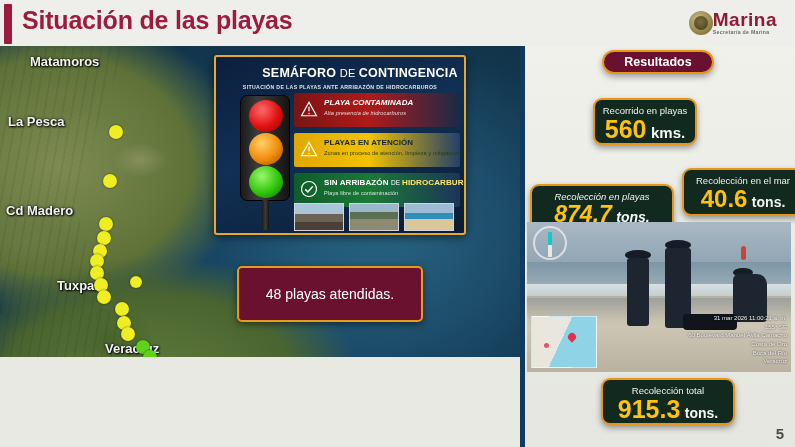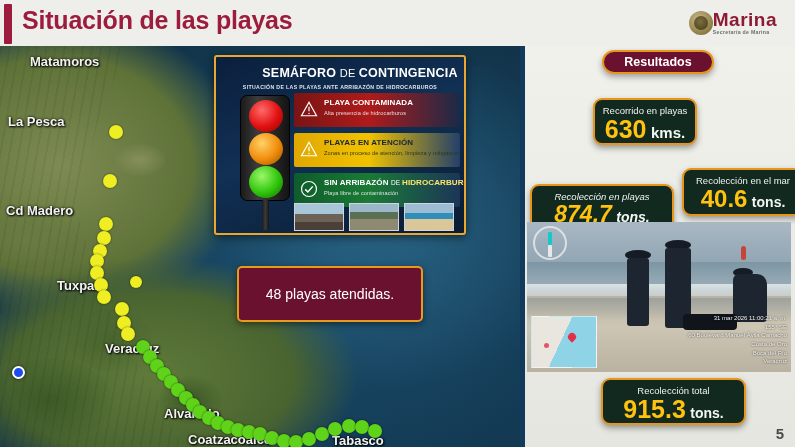--- a/index.html
+++ b/index.html
@@ -38,21 +38,21 @@
   .logo-emblem:after{
     content:""; position:absolute; left:5px; top:5px; width:14px; height:14px;
     border-radius:50%; background: radial-gradient(circle at 45% 40%, #7d6f3c, #433a19);
   }
   .logo-text { line-height: 1; }
   .logo-name { font-size: 19px; font-weight: bold; color: #8d1b34; letter-spacing: .5px; }
   .logo-sub { font-size: 5.2px; font-weight: bold; color: #6d6d6d; letter-spacing: .3px; margin-top:1px;}
 
   
   .map {
-    position: absolute; left: 0; top: 46px; width: 520px; height: 401px;
+    position: absolute; left: 0; top: 46px; width: 520px; height: 311px;
     overflow: hidden;
     background:
       radial-gradient(ellipse 260px 150px at 150px 330px, #5f7a3a 0%, #4a6430 55%, rgba(74,100,48,0) 80%),
       radial-gradient(ellipse 220px 180px at 60px 120px, #7e8b52 0%, #5e7238 60%, rgba(94,114,56,0) 85%),
       radial-gradient(ellipse 420px 300px at 330px 230px, #1d4f6e 0%, #143d58 55%, #123349 90%),
       linear-gradient(135deg,#3f5d2c 0%, #45632f 30%, #1b4a67 55%, #143a55 100%);
   }
   .map-land {
     position: absolute; left: -10px; top: -6px; width: 360px; height: 420px;
     background:
@@ -120,21 +120,21 @@
     content:""; position:absolute; left:21px; top:104px; width:7px; height:30px;
     background: linear-gradient(90deg,#1c1c1c,#3a3a3a,#161616);
   }
   .lamp { position:absolute; left:8px; width:34px; height:32px; border-radius:50%; }
   .lamp.r { top:4px;  background: radial-gradient(circle at 38% 32%, #ff6a6a, #e01010 55%, #8a0404); }
   .lamp.a { top:37px; background: radial-gradient(circle at 38% 32%, #ffd166, #f08b0a 55%, #8d4f02); }
   .lamp.g { top:70px; background: radial-gradient(circle at 38% 32%, #9cf76a, #2fc50a 55%, #0f6b05); }
 
   .bands { position:absolute; left:78px; top:2px; width:166px; }
   .band { height:34px; margin-bottom:6px; border-radius:2px; position:relative; padding-left:30px; }
-  .band.b1 { background: linear-gradient(90deg,#7a1414 0%, #b01a1a 45%, #1a2a47 100%); }
+  .band.b1 { background: linear-gradient(90deg,#7a1414 0%, #b01a1a 45%, #1a2a47 100%); font-style: italic; }
   .band.b2 { background: linear-gradient(90deg,#e0a800 0%, #f2c200 45%, #23406a 100%); }
   .band.b3 { background: linear-gradient(90deg,#0e5c2b 0%, #1a7a35 45%, #1c3559 100%); }
   .band-icon { position:absolute; left:6px; top:7px; width:18px; height:18px; }
   .band-h { font-size:8px; font-weight:bold; padding-top:5px; letter-spacing:.1px; white-space:nowrap;}
   .band-p { font-size:5.6px; padding-top:3px; letter-spacing:.1px; white-space:nowrap;}
   .b1 .band-h { color:#ffffff; } .b1 .band-p { color:#e8d6d6; }
   .b2 .band-h { color:#14243d; } .b2 .band-p { color:#2a3a17; }
   .b3 .band-h { color:#ffffff; } .b3 .band-p { color:#d9e8dd; }
   .b3 .band-h .hl { color:#ffe66b; }
 
@@ -182,21 +182,21 @@
 
   .s-recorrido { left:593px; top:98px; width:104px; height:47px; }
   .s-recorrido .num { font-size:25px; } .s-recorrido .unit { font-size:15px; }
 
   .s-playas { left:530px; top:184px; width:144px; height:48px;font-style:italic; }
   .s-playas .num { font-size:23px; } .s-playas .unit { font-size:14px; }
 
   .s-mar { left:665px; top:168px; width:122px; height:48px;margin-left:17px; }
   .s-mar .num { font-size:24px; } .s-mar .unit { font-size:14px; }
 
-  .s-total { left:601px; top:378px; width:145px; height:47px; }
+  .s-total { left:601px; top:378px; width:134px; height:47px; }
   .s-total .num { font-size:25px; } .s-total .unit { font-size:14px; }
 
   
   .video {
     position:absolute; left:527px; top:222px; width:264px; height:150px;
     overflow:hidden;
     background:
       linear-gradient(180deg,#9fb0bd 0 28%, #7f9aa8 28% 42%, #b9b4a8 42% 62%, #c9c2b2 62% 100%);
   }
   .v-sky { position:absolute; left:0; top:0; width:100%; height:44px;
@@ -380,21 +380,21 @@
 
   <div class="callout">48 playas atendidas.</div>
 
   <div class="right"></div>
   <div class="right-edge"></div>
 
   <div class="pill resultados">Resultados</div>
 
   <div class="stat s-recorrido">
     <div class="cap">Recorrido en playas</div>
-    <div class="val"><span class="num">630</span>
+    <div class="val"><span class="num">560</span>
       <span class="unit">kms.</span></div>
   </div>
 
   <div class="stat s-playas">
     <div class="cap">Recolección en playas</div>
     <div class="val"><span class="num">874.7</span>
       <span class="unit">tons.</span></div>
   </div>
 
   <div class="stat s-mar">

